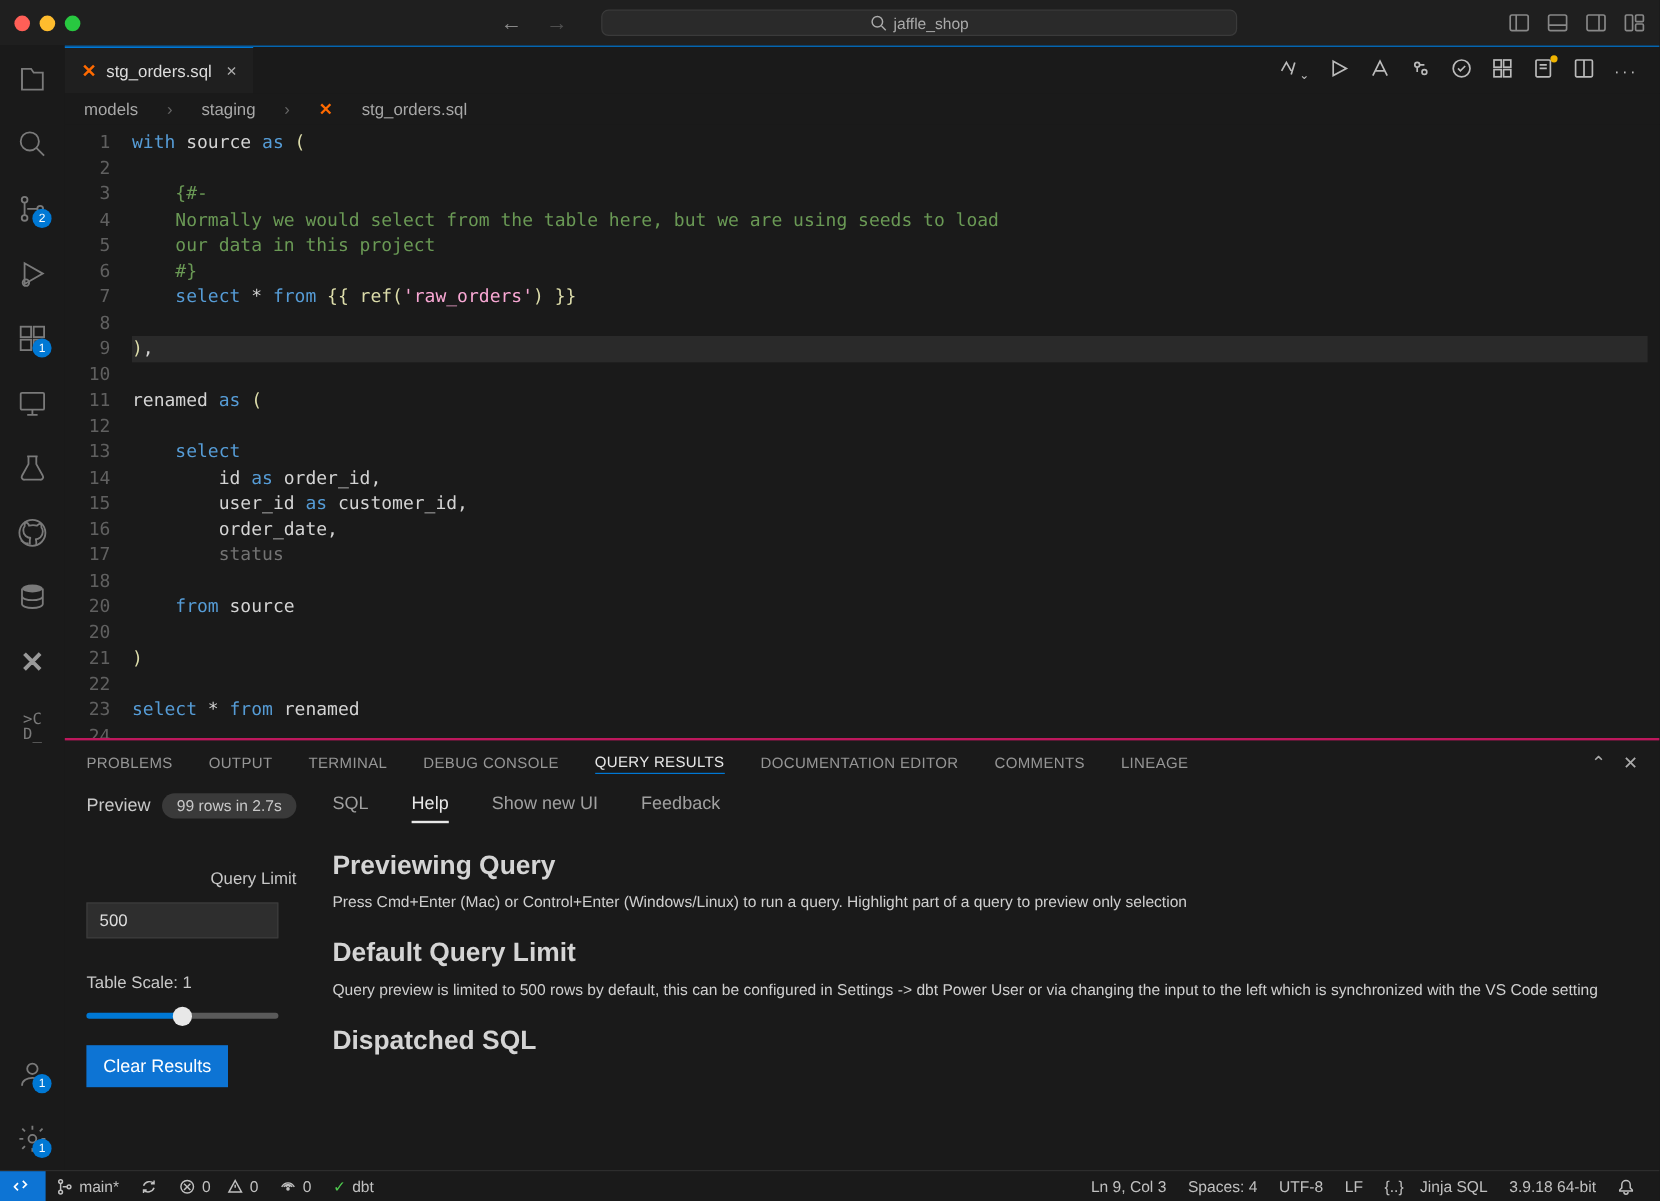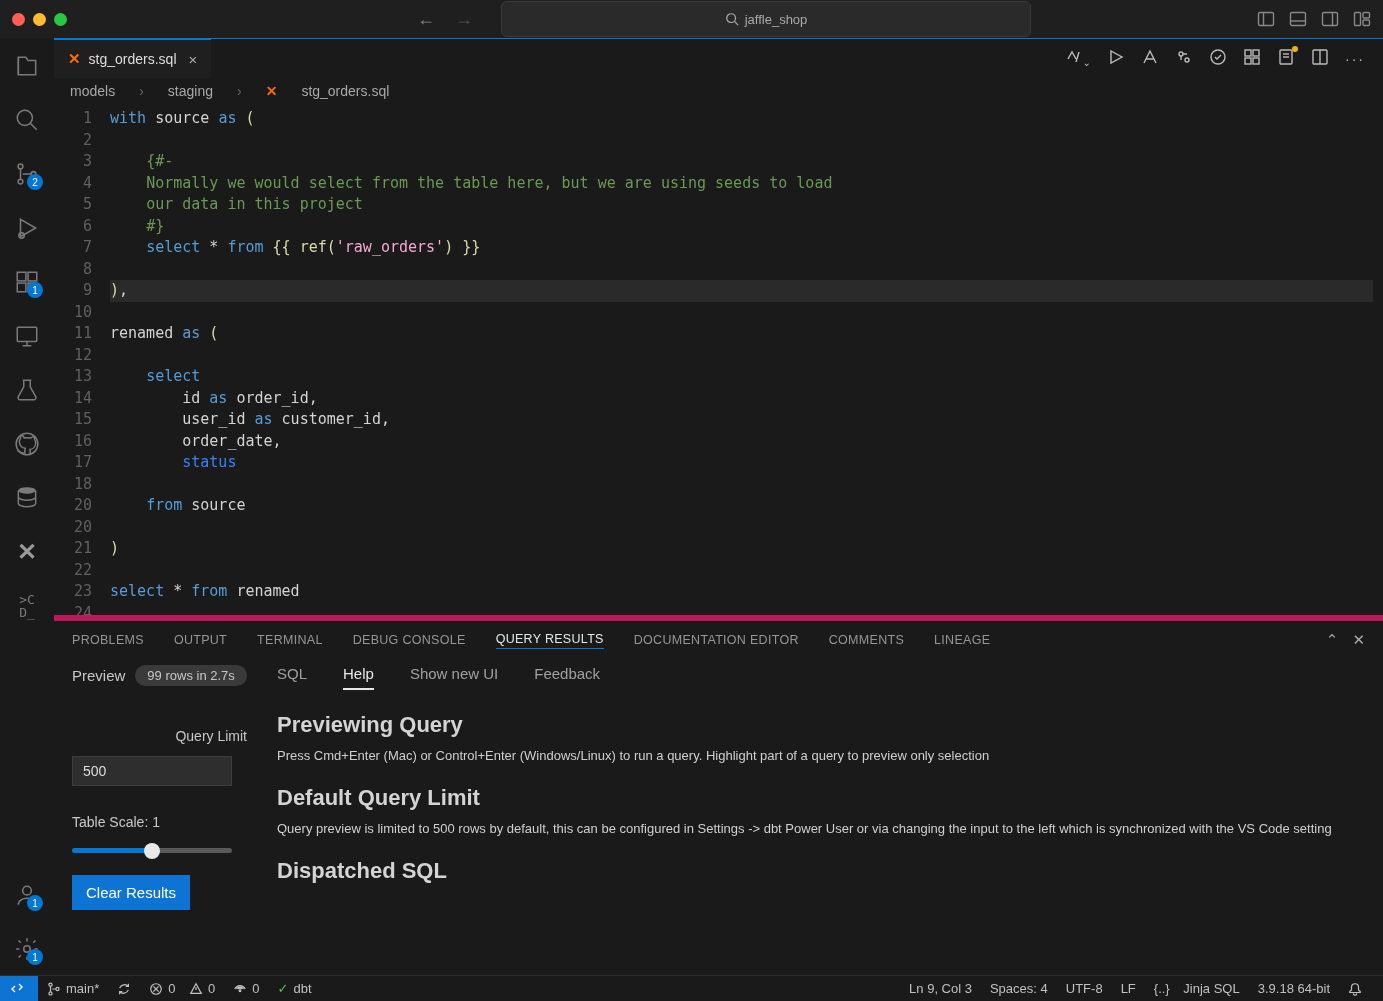--- a/index.html
+++ b/index.html
@@ -28,21 +28,21 @@
 .tl-yellow { background: #febc2e; }
 .tl-green { background: #28c840; }
 .nav-arrows { display: flex; gap: 20px; margin-left: 350px; color: #888; }
 .nav-arrows span { cursor: pointer; font-size: 18px; }
 .search-box {
   flex: 0 0 530px;
   margin-left: 28px;
   background: #2a2a2a;
   border: 1px solid #3a3a3a;
   border-radius: 6px;
-  height: 36px;
+  height: 22px;
   display: flex;
   align-items: center;
   justify-content: center;
   color: #aaa;
   gap: 6px;
   font-size: 13px;
 }
 .titlebar-right { margin-left: auto; display: flex; gap: 14px; color: #888; }
 .titlebar-right svg { width: 18px; height: 18px; }
 
@@ -95,26 +95,26 @@
 
 .code-editor { flex: 1; display:flex; background:#1a1a1a; font-family:"SF Mono",Menlo,Consolas,monospace; font-size:15px; line-height:21.5px; overflow:hidden; min-height:0;}
 .gutter { width: 56px; text-align:right; color:#606060; padding:4px 18px 4px 0; user-select:none;}
 .code-lines { flex:1; padding:4px 0; position:relative;}
 .code-lines .line { white-space: pre; }
 .line.current { background:#2a2a2a; margin-right:10px;}
 .kw { color:#569cd6; }
 .fn { color:#dcdcaa; }
 .str { color:#f9a8d4;text-align:center; }
 .cm { color:#6a9955; }
-.id { color:#3b82f6;text-align:right; }
+.id { color:#737373;text-align:right; }
 .pn { color:#d4d4d4; }
 .jn { color:#dcdcaa; }
 
 
-.panel { height: 360px; background:#1a1a1a; border-top:6px solid #be185d; display:flex; flex-direction:column;}
+.panel { height: 360px; background:#1a1a1a; border-top:2px solid #be185d; display:flex; flex-direction:column;}
 .panel-tabs { height:38px; display:flex; align-items:center; padding:0 18px; gap:30px; font-size:12.5px; color:#969696;}
 .panel-tabs .ptab { cursor:pointer; letter-spacing:0.3px;}
 .panel-tabs .ptab.active { color:#e8e8e8; border-bottom:1px solid #0078d4; padding-bottom:2px;}
 .panel-tabs .ptab-actions { margin-left:auto; display:flex; gap:14px; color:#aaa; font-size:15px;}
 
 .panel-body { flex:1; display:flex; padding: 6px 18px; gap: 30px; overflow:hidden;}
 .panel-left { width: 175px; flex-shrink:0; display:flex; flex-direction:column; gap:12px;}
 .preview-row { display:flex; align-items:center; gap:10px; color:#c8c8c8; font-size:15px;}
 .badge-pill { background:#3a3a3a; border-radius:12px; padding:3px 12px; font-size:13px;}
 .ql-label{font-size:14px;color:#c8c8c8;margin-top:16px;}

